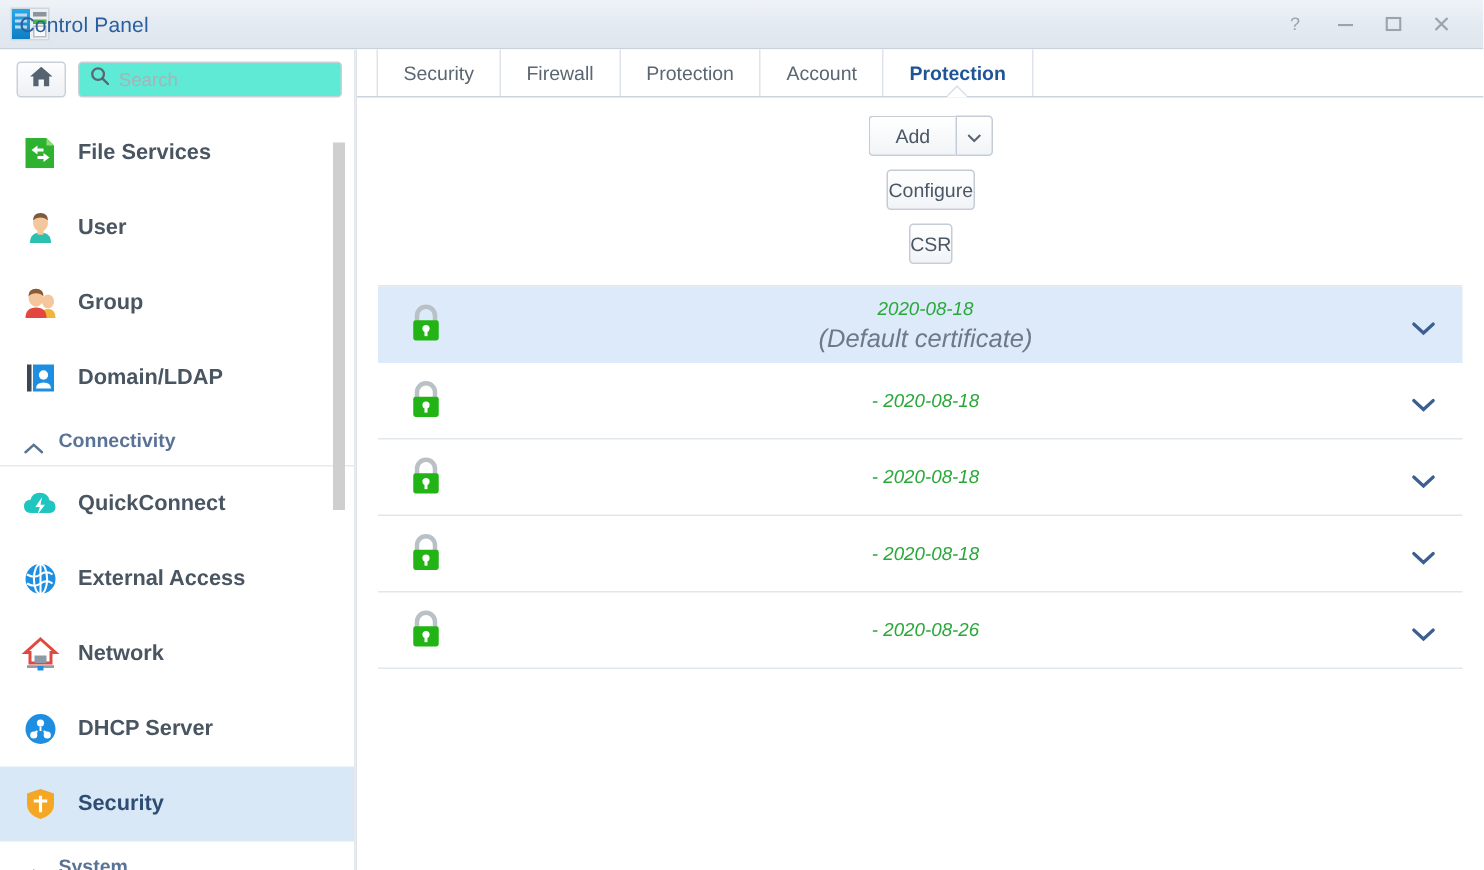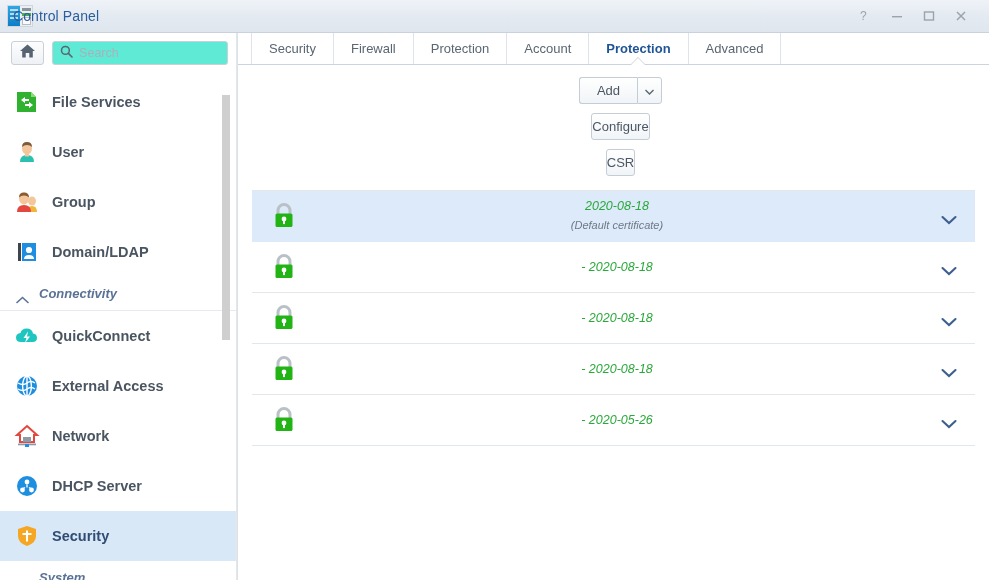--- a/index.html
+++ b/index.html
@@ -154,21 +154,20 @@
     flex: 0 0 26px;
     position: relative;
   }
   .section-head {
     display: flex; align-items: center;
     gap: 10px;
     height: 34px;
     padding-left: 16px;
     border-bottom: 1px solid #e6eaef;
     cursor: default;
-    font-style: italic;
   }
   .section-head .sh-label {
     font-size: 13px;
     font-weight: bold;
     color: #5a7295;
   }
   .chev-up {
     width: 13px; height: 8px;
     flex: 0 0 13px;
   }
@@ -288,21 +287,21 @@
     min-width: 0;
     padding-right: 40px;
   }
   .cert-name {
     font-size: 12.5px;
     color: #2aa83a;
     white-space: nowrap;
     line-height: 19px;
   }
   .cert-sub {
-    font-size: 11px;
+    font-size: 17px;
     color: #6e7985;
     line-height: 19px;
   }
   .row-chevron {
     position: absolute;
     right: 18px; top: 50%;
     transform: translateY(-50%);
     width: 16px; height: 10px;
     cursor: default;
   }
@@ -516,23 +515,20 @@
         <div class="tab">
           <span>Protection</span>
         </div>
         <div class="tab">
           <span>Account</span>
         </div>
         <div class="tab active">
           <span>Protection</span>
           <span class="caret"></span>
         </div>
-        <div class="tab">
-          <span>Advanced</span>
-        </div>
       </div>
 
       <div class="toolbar">
         <div class="split-btn">
           <div class="btn btn-main">
             <span>Add</span>
           </div>
           <div class="btn btn-arrow">
             <span>
               <svg width="9" height="6" viewBox="0 0 9 6">
@@ -631,21 +627,21 @@
         <div class="cert-row">
           <span class="lock">
             <svg width="30" height="32" viewBox="0 0 30 32">
               <path d="M9 14 V10.5 a6 6 0 0 1 12 0 V14" fill="none" stroke="#b9c0c6" stroke-width="3"></path>
               <rect x="6.5" y="13.5" width="17" height="13.5" rx="1.6" fill="#22b414"></rect>
               <circle cx="15" cy="19" r="2.4" fill="#ffffff"></circle>
               <rect x="14" y="19.5" width="2" height="4.6" fill="#ffffff"></rect>
             </svg>
           </span>
           <div class="cert-body">
-            <div class="cert-name">- 2020-05-26</div>
+            <div class="cert-name">- 2020-08-26</div>
           </div>
           <span class="row-chevron">
             <svg width="16" height="10" viewBox="0 0 16 10">
                 <path d="M1.5 2 L8 8 L14.5 2" fill="none" stroke="#3c5f8f" stroke-width="2.1" stroke-linecap="round"></path>
               </svg>
           </span>
         </div>
 
 
       </div>

